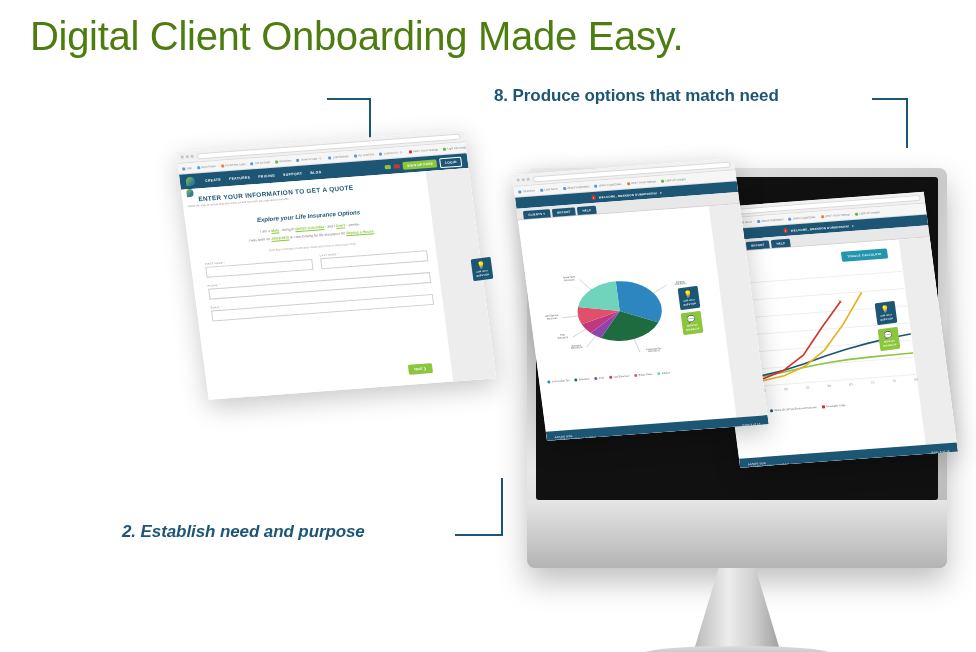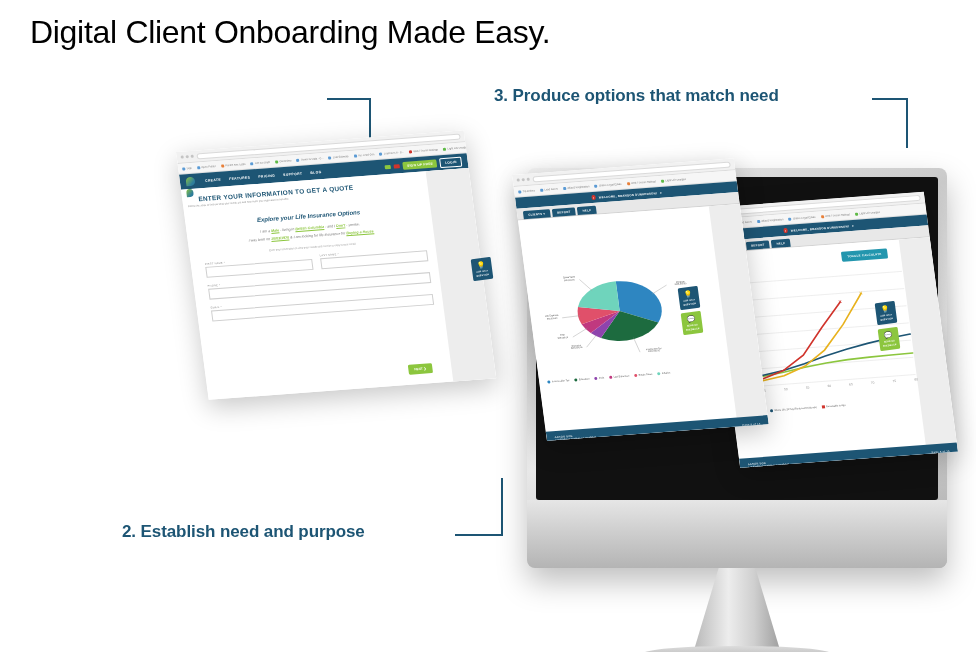--- a/index.html
+++ b/index.html
@@ -9,30 +9,30 @@
     background: #ffffff;
     font-family: "Liberation Sans", sans-serif;
     overflow: hidden;
     position: relative;
   }
   #stage { position:absolute; inset:0; }
 
   
   .headline {
     position:absolute; left:30px; top:14px;
-    font-size:32px; font-weight:400; letter-spacing:-0.3px;
-    color:#000000; white-space:nowrap;
+    font-size:40px; font-weight:400; letter-spacing:-0.3px;
+    color:#4d7c0f; white-space:nowrap;
   }
   .step-label {
     position:absolute; font-size:17px; font-weight:700;
     color:#1D5574; white-space:nowrap; letter-spacing:-0.1px;
   }
   #step1 { left:30px;  top:86px; }
   #step3 { left:494px; top:86px; }
-  #step2 { left:122px; top:522px; }
+  #step2 { left:122px; top:522px;font-style:italic; }
 
   .connector { position:absolute; }
   .connector i { position:absolute; background:#1D5574; display:block; }
 
   
   #conn1 { left:327px; top:98px; width:46px; height:50px; }
   #conn1 .h { left:0; top:0; width:44px; height:2px; }
   #conn1 .v { left:42px; top:0; width:2px; height:50px; }
 
   
@@ -193,21 +193,21 @@
     background:radial-gradient(ellipse at center, rgba(0,0,0,.16), rgba(0,0,0,0) 70%); }
 </style>
 </head>
 <body>
 
 <div id="stage">
 
   <div class="headline">Digital Client Onboarding Made Easy.</div>
 
   <div class="step-label" id="step2">2. Establish need and purpose</div>
-  <div class="step-label" id="step3">3. Produce options that match need</div>
+  <div class="step-label" id="step3">8. Produce options that match need</div>
 
   <div class="connector" id="conn1">
       <i class="h"></i>
       <i class="v"></i>
     </div>
   <div class="connector" id="conn3">
       <i class="h"></i>
       <i class="v"></i>
     </div>
   <div class="connector" id="conn2">

